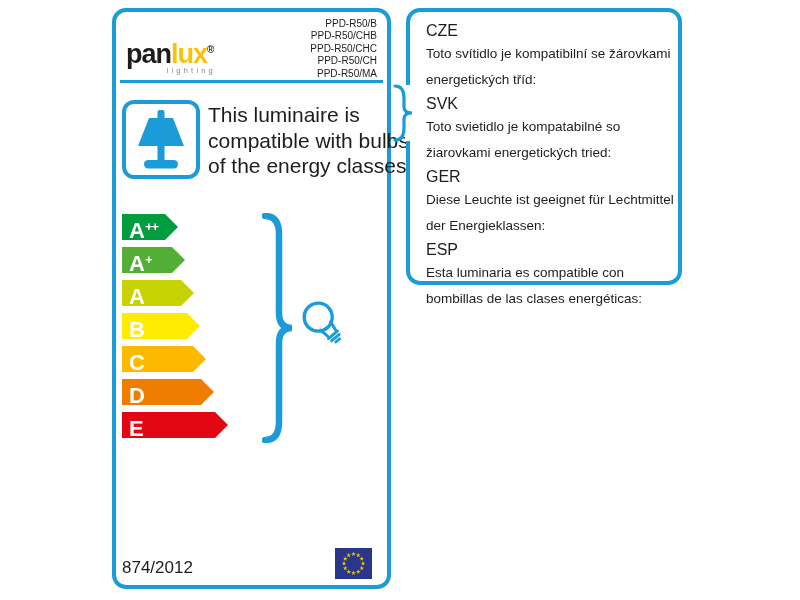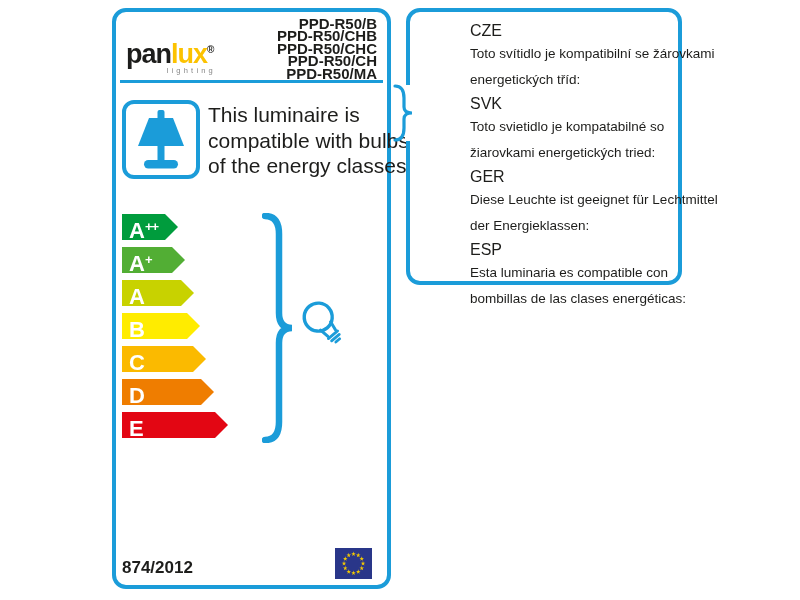--- a/index.html
+++ b/index.html
@@ -2,50 +2,50 @@
 <html><head>
 <meta charset="utf-8">
 <style>
   html,body{margin:0;padding:0;}
   body{
     width:800px;height:600px;position:relative;background:#ffffff;
     font-family:"Liberation Sans", sans-serif;color:#1d1d1b;overflow:hidden;
   }
   .panel{position:absolute;border:4px solid #1b9cd9;border-radius:14px;background:#fff;box-sizing:border-box;}
   #left-panel{left:112px;top:8px;width:279px;height:581px;}
-  #right-panel{left:406px;top:8px;width:276px;height:277px;padding-left:44px;}
+  #right-panel{left:406px;top:8px;width:276px;height:277px;}
 
   
   .logo{position:absolute;left:10px;top:24px;width:100px;}
   .logo-main{font-size:27px;font-weight:bold;letter-spacing:-1px;line-height:28px;color:#1d1d1b;white-space:nowrap;}
   .logo-lux{color:#fcc200;margin-top:23px;}
   .logo-reg{font-size:10px;vertical-align:10px;letter-spacing:0;}
   .logo-sub{font-size:7.5px;letter-spacing:3.2px;color:#878787;text-align:right;margin-top:-2px;padding-right:10px;}
-  .codes{position:absolute;top:6px;right:10px;display:flex;gap:5px;font-size:15px;font-weight:bold;line-height:12.4px;text-align:right;}
+  .codes{position:absolute;top:6px;right:10px;display:flex;gap:5px;font-size:10px;font-weight:normal;line-height:12.4px;text-align:right;}
   .codes .col{min-width:70px;}
   .divider{position:absolute;left:4px;right:4px;top:68px;height:3px;background:#1b9cd9;}
 
   
   .lamp-box{position:absolute;left:6px;top:88px;width:78px;height:79px;border:4px solid #1b9cd9;border-radius:12px;box-sizing:border-box;display:flex;align-items:center;justify-content:center;}
   .statement{position:absolute;left:92px;top:90px;font-size:21px;line-height:25.5px;white-space:pre;}
 
   
   .arrows{position:absolute;left:6px;top:202px;}
   .arrow{
     height:26px;margin-bottom:7px;box-sizing:border-box;
     clip-path:polygon(0 0, calc(100% - 13px) 0, 100% 50%, calc(100% - 13px) 100%, 0 100%);
     color:#fff;font-weight:bold;font-size:22px;line-height:25px;padding-left:7px;white-space:nowrap;
   }
   .arrow .sup{font-size:13px;vertical-align:7px;letter-spacing:-1px;}
 
   .big-brace{position:absolute;left:146px;top:201px;}
   .bulb{position:absolute;left:178px;top:282px;overflow:visible;}
 
   
-  .reg{position:absolute;left:6px;top:546px;font-size:17px;font-weight:bold;}
+  .reg{position:absolute;left:6px;top:546px;font-size:17px;font-weight:normal;}
   .flag{position:absolute;left:219px;top:536px;}
 
   
   .right-content{padding:8px 8px 0 16px;}
   .lang-h{font-size:16px;line-height:21px;}
   .lang-block:first-child .lang-h{margin-top:0;}
   .lang-t{font-size:13.5px;line-height:26px;white-space:pre;}
   .gap-mask{position:absolute;left:-5px;top:73px;width:7px;height:56px;background:#fff;}
   .small-brace{position:absolute;left:392px;top:84px;}
 </style>

